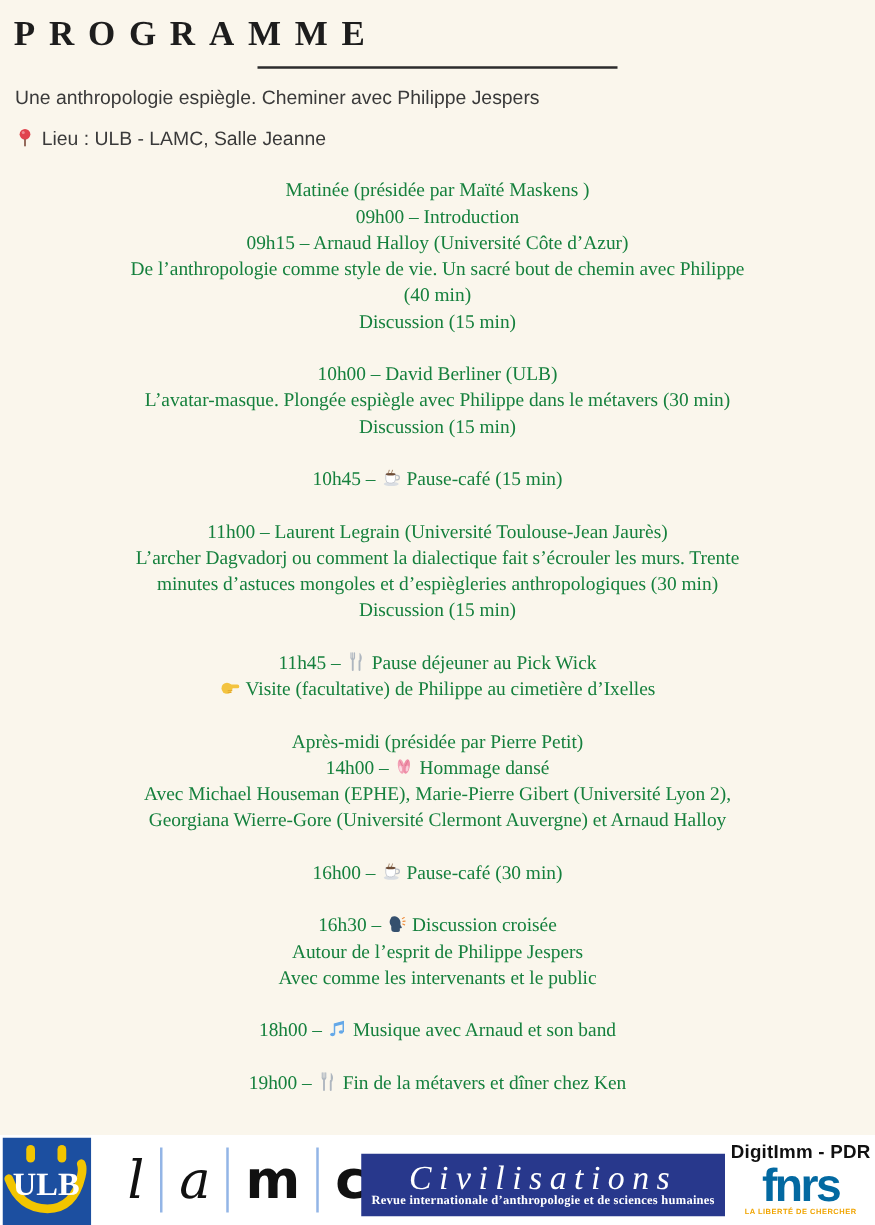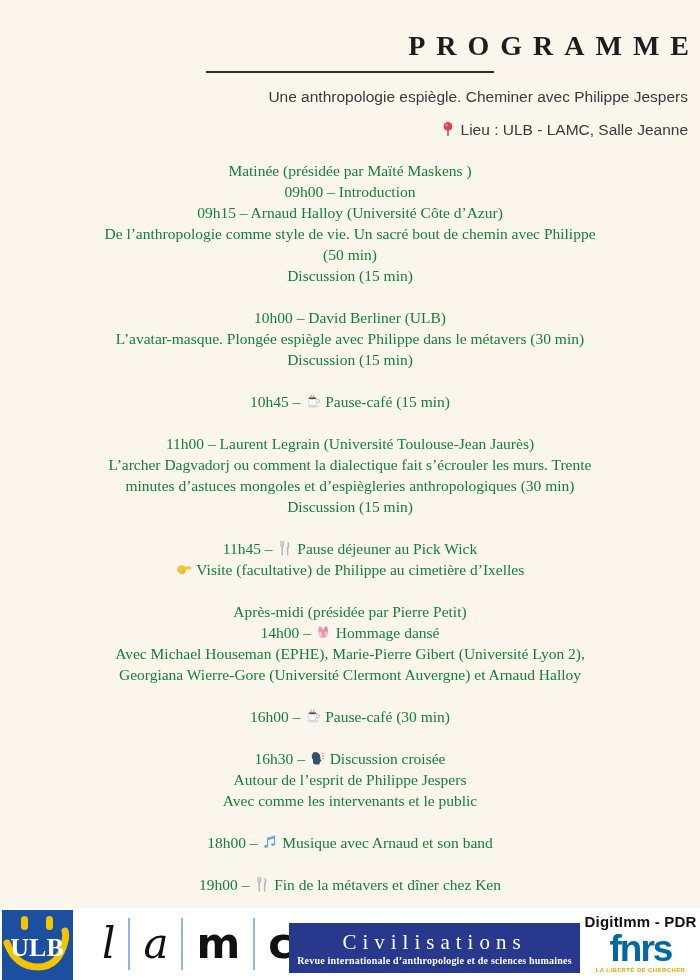--- a/index.html
+++ b/index.html
@@ -5,21 +5,21 @@
   html,body{margin:0;padding:0;background:#e8e8e8;}
   .page{
     position:relative;
     width:700px;height:980px;
     margin:0 auto;
     background:#faf6ec;
     overflow:hidden;
     font-family:"Liberation Sans",sans-serif;
     color:#3a3a3a;
   }
-  .header{padding-top:28px;text-align:right;}
+  .header{padding-top:10px;text-align:left;}
   .title{
     font-family:"Liberation Serif",serif;
     font-size:28px;font-weight:600;
     letter-spacing:11px;text-indent:11px;
     color:#1d1d1d;margin:0;line-height:36px;
   }
   .title-rule{width:288px;height:2px;background:#2c2c2c;margin:7px auto 13px;}
   .subtitle,.meta{font-size:15.5px;line-height:21px;margin:12px;color:#3a3a3a;}
   .schedule{margin-top:20px;text-align:center;}
   .block{margin:0 auto 21px;max-width:660px;}
@@ -38,21 +38,21 @@
   .lamc-letter{font-size:42px;line-height:46px;font-family:"DejaVu Sans",sans-serif;}
   .lamc-letter.lt-l,.lamc-letter.lt-a{font-family:"DejaVu Serif",serif;font-style:italic;}
   .lamc-letter.lt-m,.lamc-letter.lt-c{font-weight:bold;}
   .lamc-bar{width:2px;height:52px;background:#93b5e6;}
   .civ-logo{
     position:absolute;left:289px;top:15px;width:291px;height:50px;
     background:#28388c;color:#ffffff;text-align:center;
     font-family:"Liberation Serif",serif;
     display:flex;flex-direction:column;justify-content:center;gap:2px;
   }
-  .civ-title{font-size:21px;letter-spacing:6px;line-height:22px;}
+  .civ-title{font-style:italic;font-size:27px;letter-spacing:6px;line-height:22px;}
   .civ-sub{font-weight:bold;font-size:10px;letter-spacing:0.2px;line-height:11px;}
   .fnrs-block{position:absolute;left:583px;top:4px;width:115px;text-align:center;}
   .digitimm{font-size:15px;font-weight:bold;color:#111;line-height:20px;letter-spacing:0.2px;}
   .fnrs-word{
     font-size:37px;font-weight:bold;color:#0369a1;
     letter-spacing:-2px;line-height:34px;font-family:"Liberation Sans",sans-serif;
   }
   .fnrs-tag{font-size:6px;font-weight:bold;color:#f0a400;letter-spacing:0.4px;line-height:8px;}
 </style>
 </head>
@@ -70,21 +70,21 @@
             <rect x="7.35" y="9.2" width="1.3" height="6" rx="0.65" fill="#7d4b3a"></rect>
           </svg></span> <span>Lieu : ULB - LAMC, Salle Jeanne</span></p>
   </header>
 
   <main class="schedule" id="schedule">
       <div class="block">
         <p class="line"><span>Matinée (présidée par Maïté Maskens )</span></p>
         <p class="line"><span>09h00 – Introduction</span></p>
         <p class="line"><span>09h15 – Arnaud Halloy (Université Côte d’Azur)</span></p>
         <p class="line"><span>De l’anthropologie comme style de vie. Un sacré bout de chemin avec Philippe</span></p>
-        <p class="line"><span>(50 min)</span></p>
+        <p class="line"><span>(40 min)</span></p>
         <p class="line"><span>Discussion (15 min)</span></p>
       </div>
       <div class="block">
         <p class="line"><span>10h00 – David Berliner (ULB)</span></p>
         <p class="line"><span>L’avatar-masque. Plongée espiègle avec Philippe dans le métavers (30 min)</span></p>
         <p class="line"><span>Discussion (15 min)</span></p>
       </div>
       <div class="block">
         <p class="line"><span>10h45 – </span><span class="emoji"><svg viewBox="0 0 16 16">
               <ellipse cx="8" cy="13.2" rx="6" ry="1.6" fill="#d9dde2"></ellipse>

